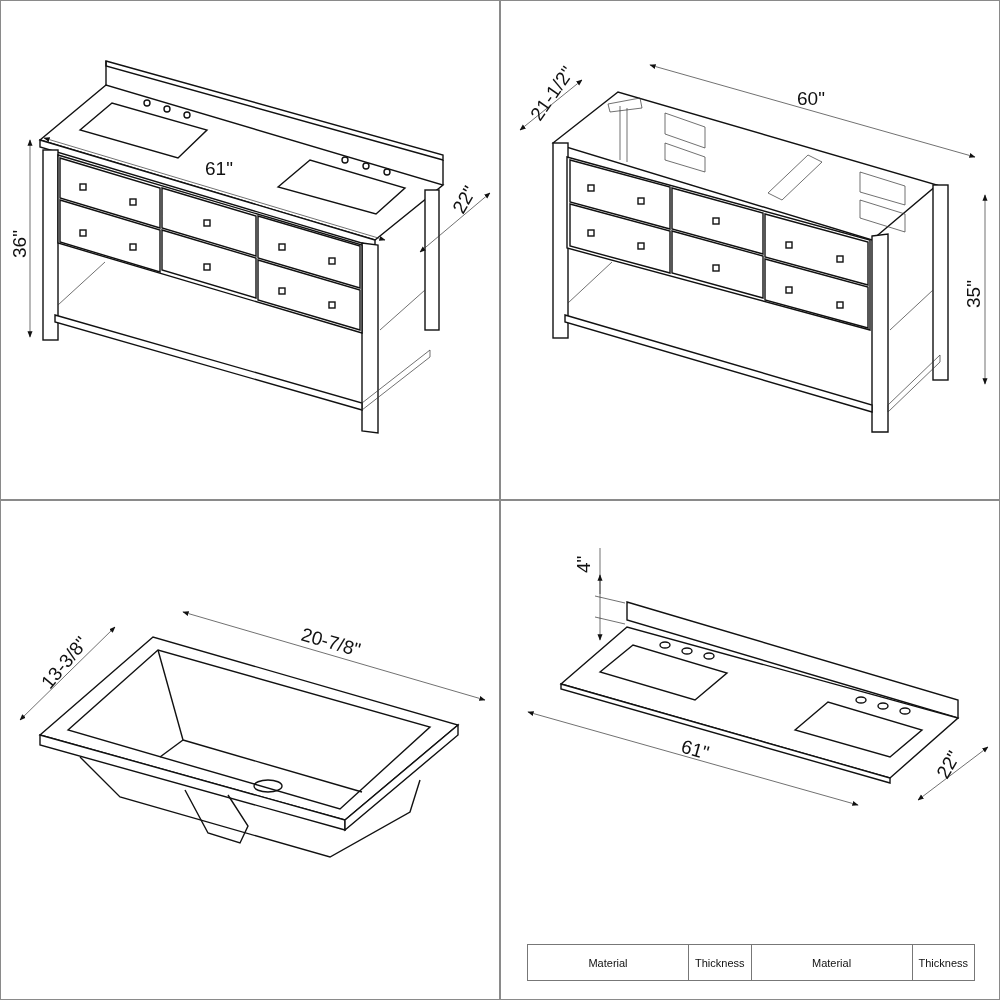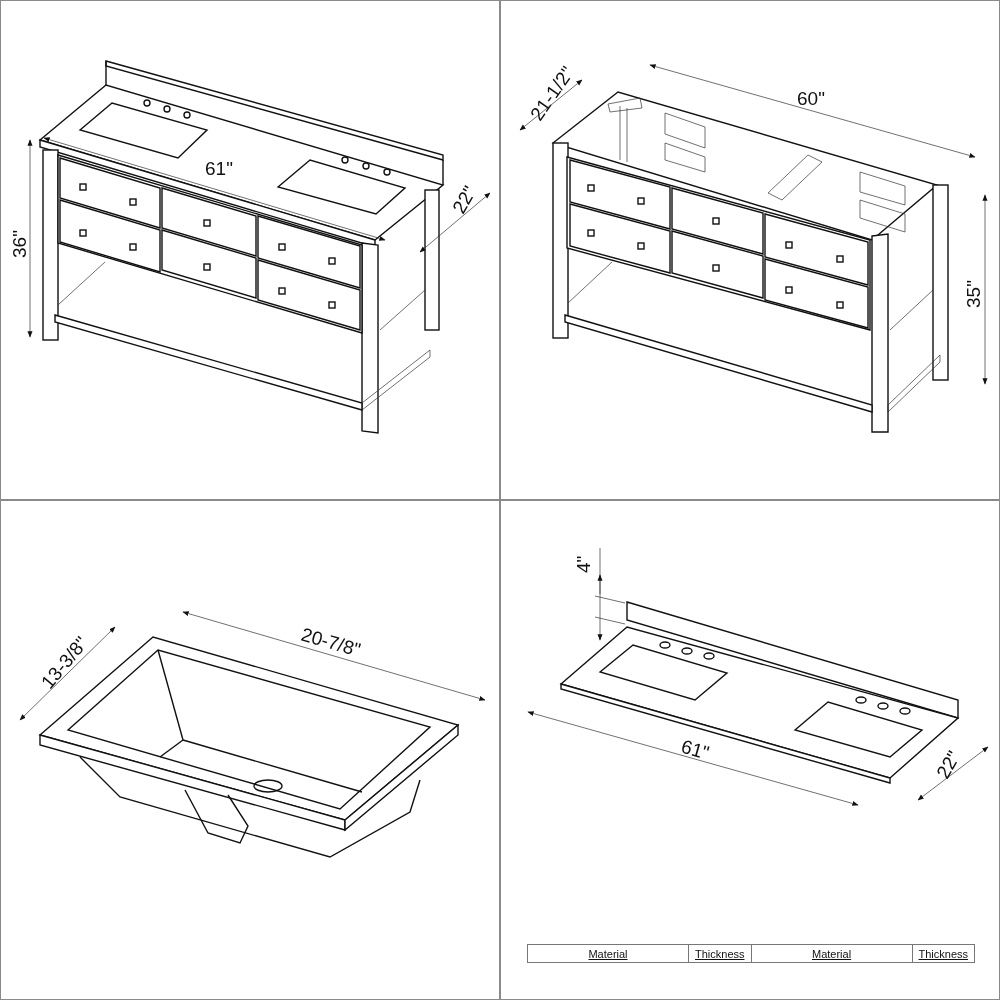--- a/index.html
+++ b/index.html
@@ -6,21 +6,21 @@
   body{width:1000px;height:1000px;position:relative;overflow:hidden;font-family:"Liberation Sans",sans-serif;}
   .frame{position:absolute;left:0;top:0;width:998px;height:998px;border:1px solid #8a8a8a;}
   .vdiv{position:absolute;left:499px;top:0;width:2px;height:1000px;background:#8a8a8a;}
   .hdiv{position:absolute;left:0;top:499px;width:1000px;height:2px;background:#8a8a8a;}
   svg{position:absolute;left:0;top:0;}
   .dim{font-family:"Liberation Sans",sans-serif;font-size:19px;fill:#111;}
   .ln{stroke:#111;fill:none;stroke-width:1.4;}
   .thin{stroke:#333;fill:none;stroke-width:0.7;}
   .face{stroke:#111;fill:#fff;stroke-width:1.4;}
   table.spec{position:absolute;left:527px;top:944px;border-collapse:collapse;font-size:11px;color:#111;}
-  table.spec td{border:1px solid #777;padding:1px 6px;text-align:center;height:15px;text-decoration:underline;}
+  table.spec td{border:1px solid #777;padding:10px 6px;text-align:center;height:15px;}
 </style>
 </head>
 <body>
 
 <div class="frame"></div>
 <div class="vdiv"></div>
 <div class="hdiv"></div>
 
 <svg width="1000" height="1000" viewBox="0 0 1000 1000">
   <defs>

